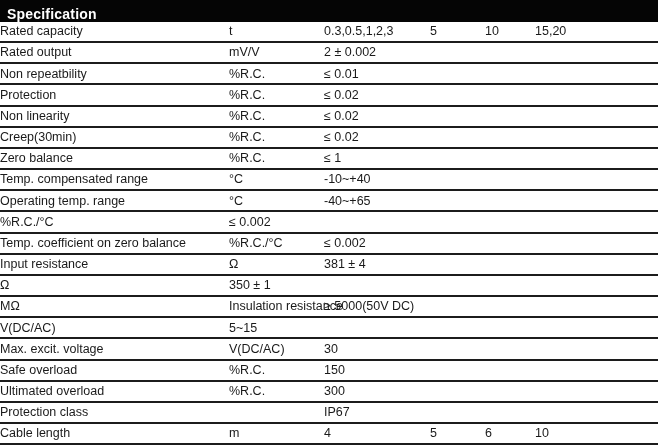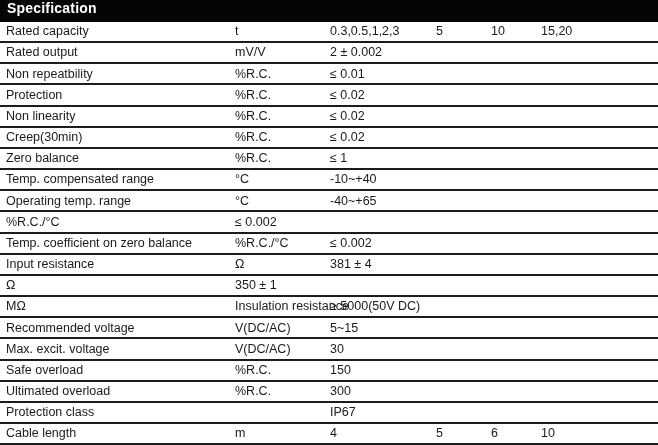--- a/index.html
+++ b/index.html
@@ -13,38 +13,37 @@
     width: 658px;
     height: 445px;
     background: #ffffff;
     overflow: hidden;
   }
   .titlebar {
     height: 22px;
     background: #050505;
     color: #ffffff;
     display: flex;
-    align-items: flex-start;
+    align-items: flex-end;
     padding-left: 7px;
     font-size: 14px;
     font-weight: bold;
     letter-spacing: 0.2px;
   }
   .spec-table {
     height: 423px;
     display: flex;
     flex-direction: column;
   }
   .row {
     flex: 1 1 auto;
     display: grid;
     grid-template-columns: 229px 95px 106px 55px 50px 1fr;
     align-items: center;
     border-bottom: 2px solid #1c1c1c;
-    padding-left: 6px;
   }
   .cell {
     font-size: 12.5px;
     line-height: 1;
     white-space: nowrap;
     overflow: visible;
   }
 </style>
 </head>
 <body>
@@ -158,21 +157,20 @@
       </div>
       <div class="row">
         <span class="cell c1">MΩ</span>
         <span class="cell c0">Insulation resistance</span>
         <span class="cell c2">≥ 5000(50V DC)</span>
         <span class="cell c3"></span>
         <span class="cell c4"></span>
         <span class="cell c5"></span>
       </div>
       <div class="row">
-        <span class="cell c0">Recommended voltage</span>
         <span class="cell c1">V(DC/AC)</span>
         <span class="cell c2">5~15</span>
         <span class="cell c3"></span>
         <span class="cell c4"></span>
         <span class="cell c5"></span>
       </div>
       <div class="row">
         <span class="cell c0">Max. excit. voltage</span>
         <span class="cell c1">V(DC/AC)</span>
         <span class="cell c2">30</span>

